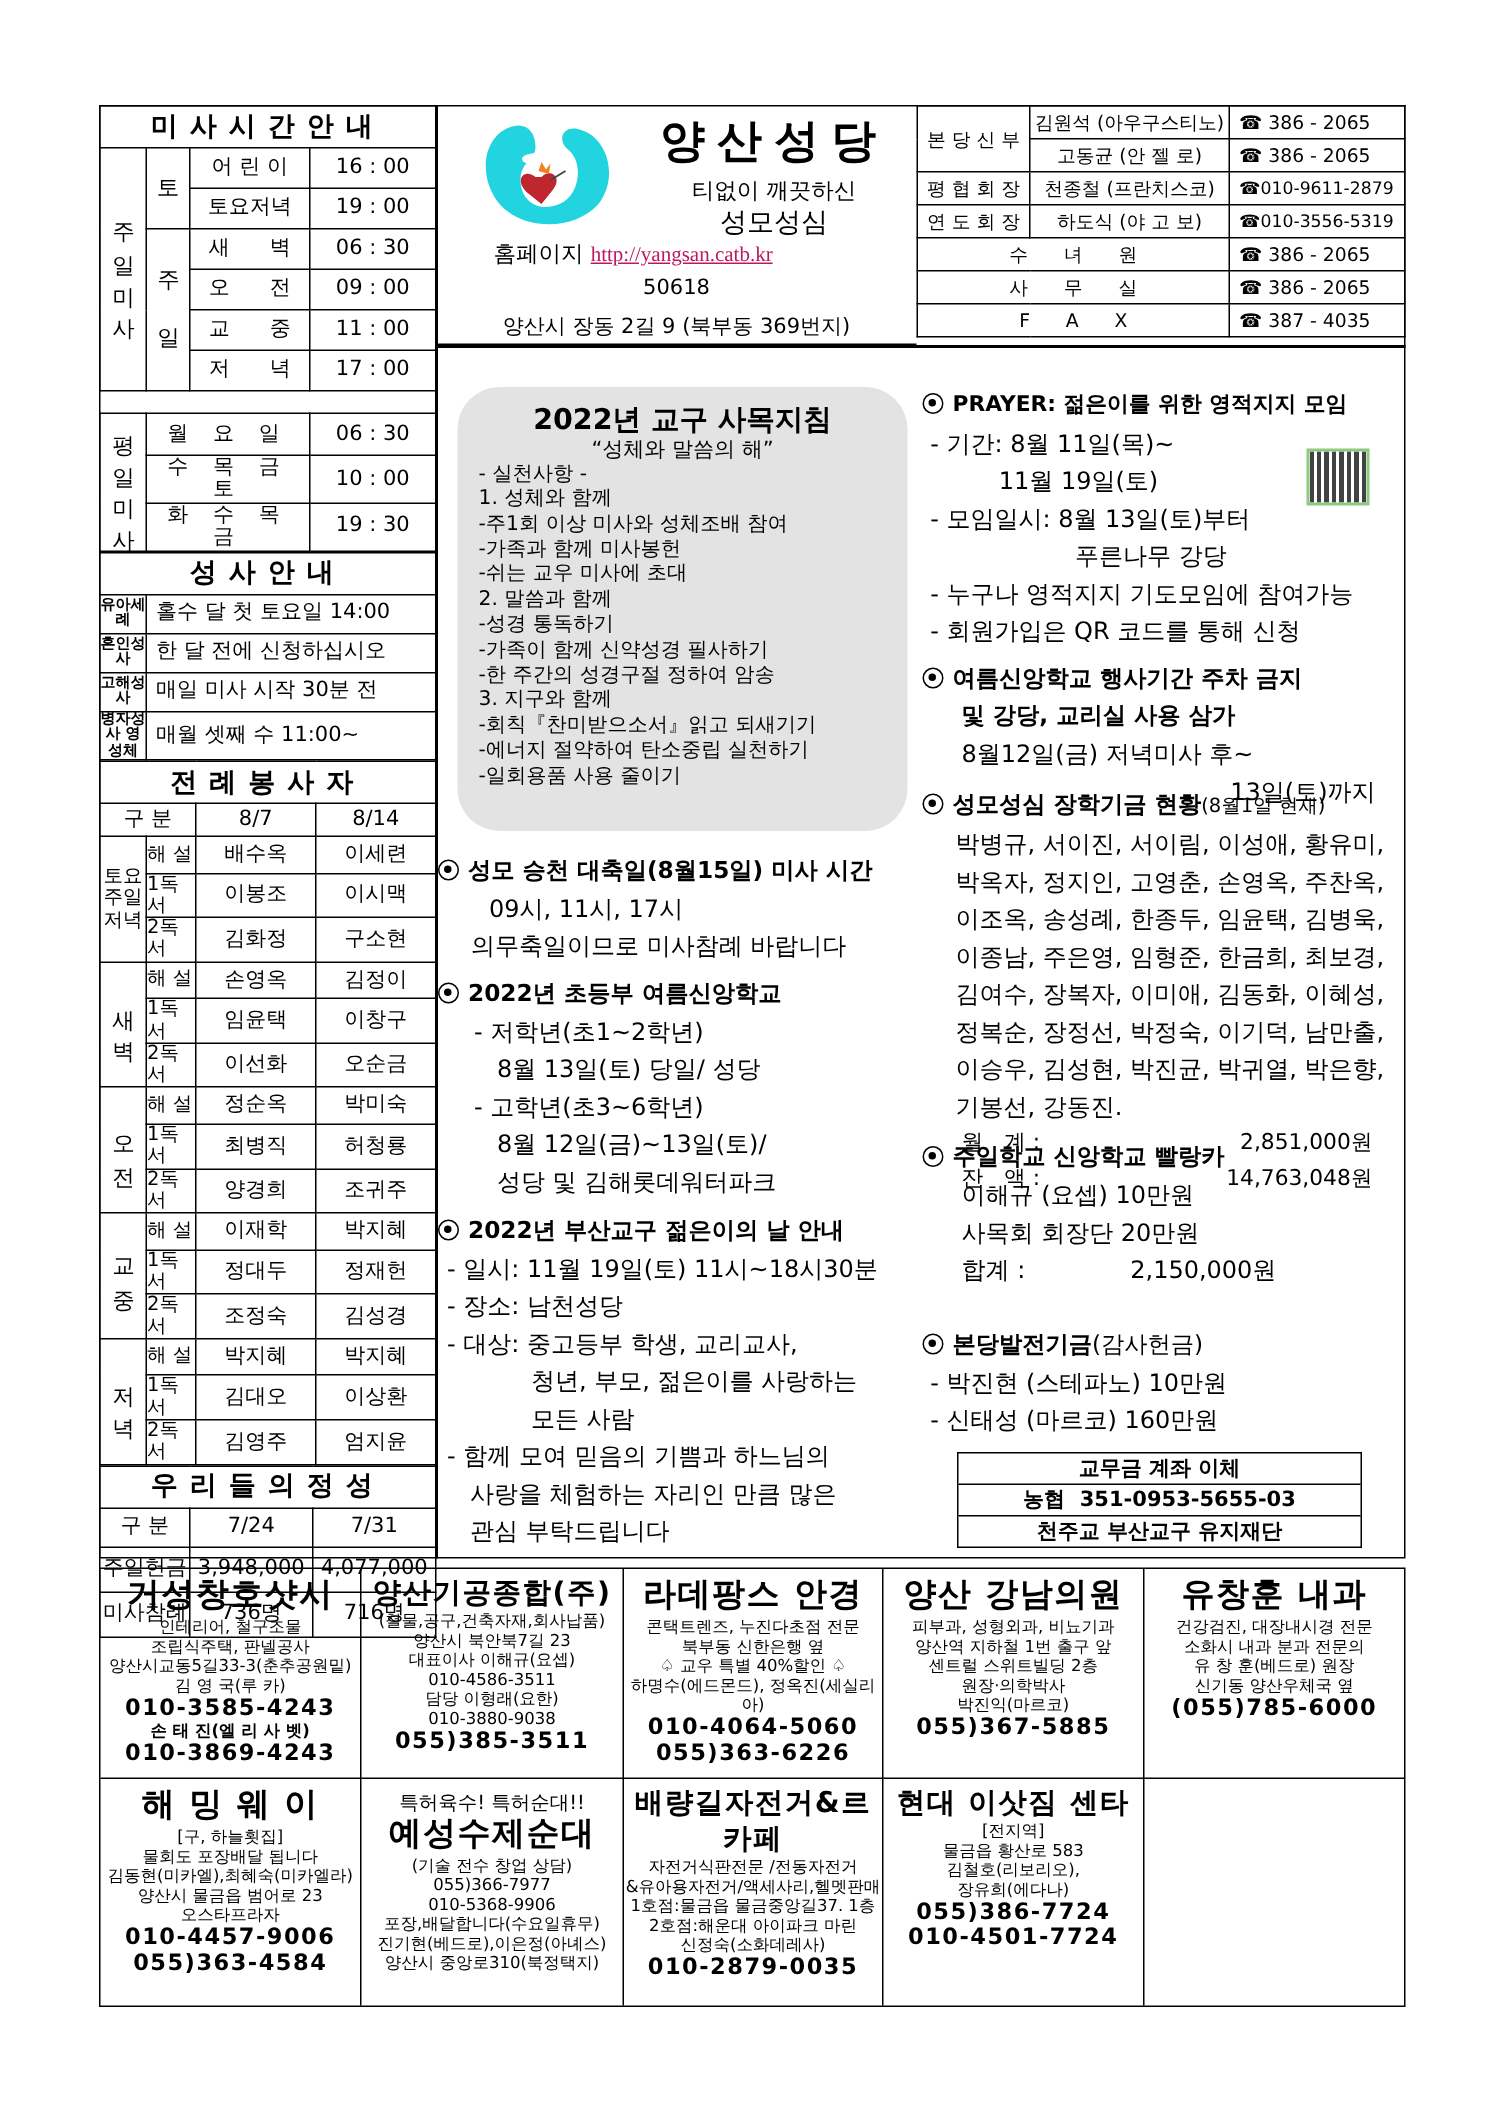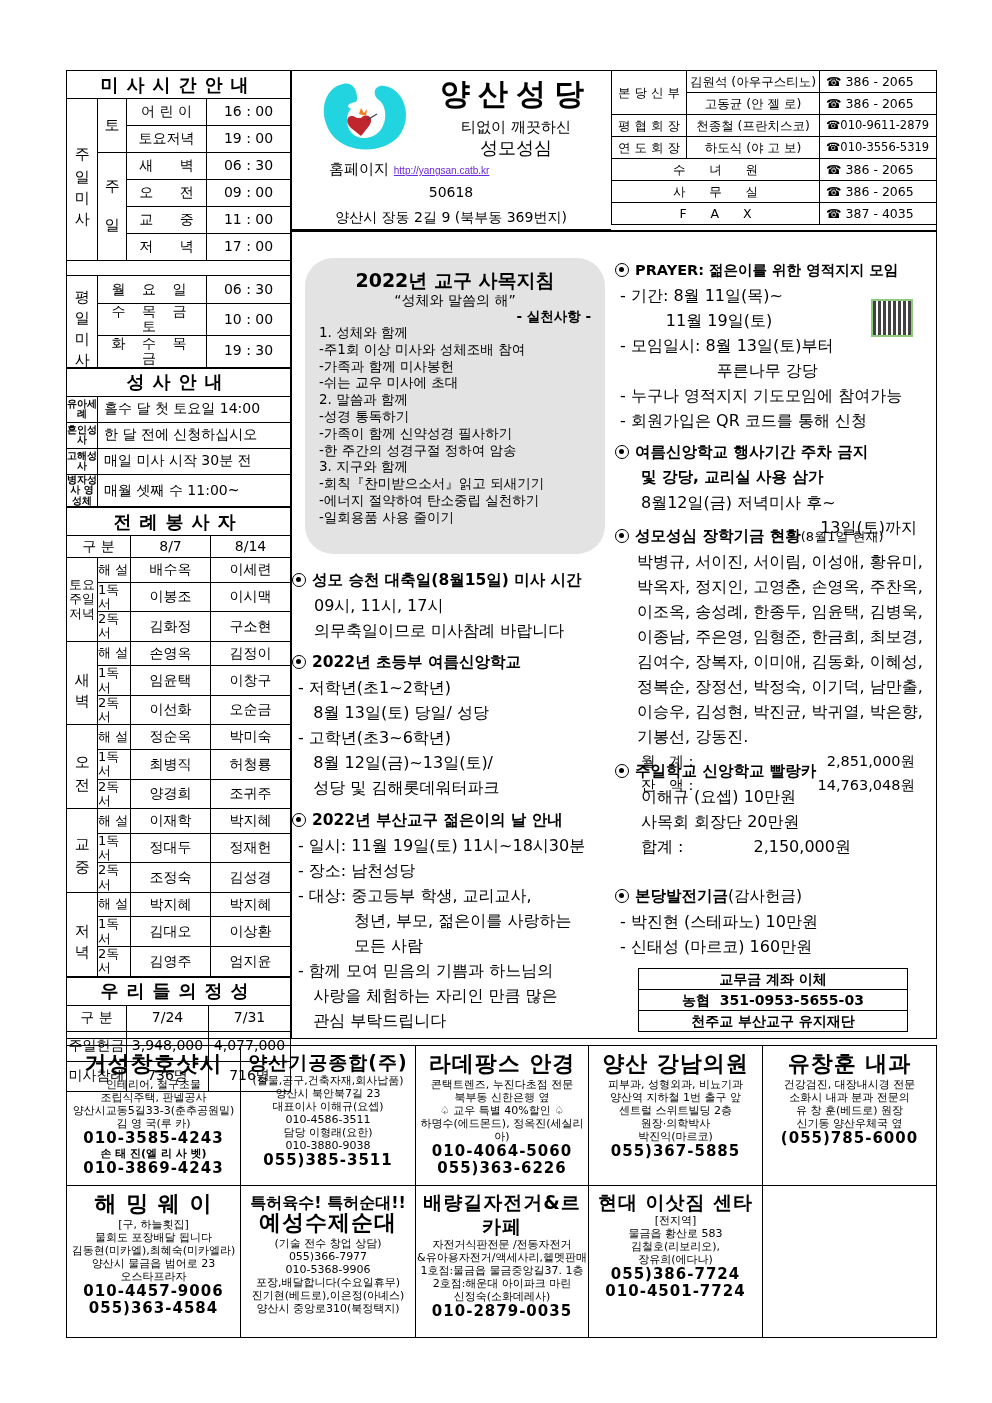--- a/index.html
+++ b/index.html
@@ -21,21 +21,21 @@
 #contacts{position:absolute;left:611px;top:70px;width:326px}
 #contacts td{font-size:12.5px;height:22px}
 .mid{position:absolute}
 .line{font-size:16px;line-height:25px;white-space:nowrap}
 .sechead{font-weight:bold;font-size:15.5px;line-height:25px;white-space:nowrap}
 .bullet{display:inline-block;width:14px;height:14px;border:1.5px solid #000;border-radius:50%;position:relative;vertical-align:-2px;margin-right:6px}
 .bullet::after{content:"";position:absolute;left:3px;top:3px;width:5px;height:5px;border-radius:50%;background:#000}
 #pastoral{position:absolute;left:305px;top:258px;width:300px;height:296px;background:#e3e3e3;border-radius:28px;padding:10px 14px 0 14px}
 #pastoral .t1{font-weight:bold;font-size:19px;text-align:center;line-height:24px}
 #pastoral .t2{font-size:14px;text-align:center;line-height:16px}
-#pastoral .t3{font-size:13.5px;font-weight:bold;text-align:right;line-height:16px}
+#pastoral .t3{font-size:13.5px;font-weight:normal;text-align:left;line-height:16px}
 #pastoral .ln{font-size:13.5px;line-height:16.8px;white-space:nowrap}
 
 #ads{position:absolute;left:66px;top:1045px;width:871px;height:293px;border:1.5px solid #000}
 .ad{position:absolute;border-right:1px solid #000;border-bottom:1px solid #000;text-align:center;overflow:hidden}
 .ad .nm{font-weight:bold;font-size:22px;line-height:28px;letter-spacing:1px}
 .ad .tx{font-size:11px;line-height:13px}
 .ad .ph{font-size:15px;line-height:17px;font-weight:bold;letter-spacing:1px}
 .account{position:absolute;left:638px;top:968px;width:270px;border:1.5px solid #000}
 .account div{border-bottom:1px solid #000;font-weight:bold;font-size:14px;text-align:center;line-height:20px}
 .account div:last-child{border-bottom:none}
@@ -247,21 +247,21 @@
     <ellipse cx="45" cy="30" rx="10" ry="4" fill="#fff"></ellipse>
     <path d="M44 42 C36 36 30 44 38 52 L48 60 L56 50 C62 42 54 36 48 42 Z" fill="#c0262e"></path>
     <path d="M46 38 L48 32 L51 37 L54 33 L53 40 Z" fill="#f08020"></path>
     <line x1="54" y1="44" x2="64" y2="38" stroke="#444" stroke-width="1.3"></line>
   </svg>
   <div class="abs" style="left:135px;top:4px;width:180px;text-align:center;font-weight:bold;font-size:30px;letter-spacing:8px">양산성당</div>
   <div class="abs" style="left:135px;top:48px;width:180px;text-align:center;font-size:15px">티없이 깨끗하신</div>
   <div class="abs" style="left:135px;top:66px;width:180px;text-align:center;font-size:18px">성모성심</div>
   <div class="abs" style="left:38px;top:90px;font-size:15px;white-space:nowrap">
     <span>홈페이지</span>
-    <a style="color:#6d28d9;text-decoration:underline;font-family:Liberation Sans, sans-serif;font-size:10px">http://yangsan.catb.kr</a>
+    <a style="color:#be185d;text-decoration:underline;font-family:Liberation Serif, serif;font-size:14px">http://yangsan.catb.kr</a>
   </div>
   <div class="abs" style="left:0;top:114px;width:320px;text-align:center;font-size:14px">50618</div>
   <div class="abs" style="left:0;top:139px;width:320px;text-align:center;font-size:14px">양산시 장동 2길 9 (북부동 369번지)</div>
 </div>
 
 <div id="contacts">
   <table>
     <tbody>
         <tr>
           <td rowspan="2" style="width:75px">본 당 신 부</td>
@@ -301,26 +301,26 @@
 
 <div id="pastoral">
   <div class="t1">2022년 교구 사목지침</div>
   <div class="t2">“성체와 말씀의 해”</div>
   <div class="t3">- 실천사항 -</div>
   <div id="pastoral-lines" style="white-space:pre"><div class="ln">1. 성체와 함께</div><div class="ln"> -주1회 이상 미사와 성체조배 참여</div><div class="ln"> -가족과 함께 미사봉헌</div><div class="ln"> -쉬는 교우 미사에 초대</div><div class="ln">2. 말씀과 함께</div><div class="ln"> -성경 통독하기</div><div class="ln"> -가족이 함께 신약성경 필사하기</div><div class="ln"> -한 주간의 성경구절 정하여 암송</div><div class="ln">3. 지구와 함께</div><div class="ln"> -회칙『찬미받으소서』읽고 되새기기</div><div class="ln"> -에너지 절약하여 탄소중립 실천하기</div><div class="ln"> -일회용품 사용 줄이기</div></div>
 </div>
 
 <div class="mid" style="left:292px;top:568px;width:318px">
   <div class="sechead"><span class="bullet"></span><span>성모 승천 대축일(8월15일) 미사 시간</span></div>
-  <div class="line" style="padding-left:22px">09시, 11시, 17시</div>
+  <div class="line" style="padding-left:34px">09시, 11시, 17시</div>
   <div class="line" style="padding-left:22px">의무축일이므로 미사참례 바랍니다</div>
 </div>
 <div class="mid" style="left:292px;top:650px;width:318px">
   <div class="sechead"><span class="bullet"></span><span>2022년 초등부 여름신앙학교</span></div>
-  <div id="mid1-lines" style="padding-left:6px;white-space:pre"><div class="line" style="white-space:pre">- 저학년(초1~2학년)</div><div class="line" style="white-space:pre">   8월 13일(토) 당일/ 성당</div><div class="line" style="white-space:pre">- 고학년(초3~6학년)</div><div class="line" style="white-space:pre">   8월 12일(금)~13일(토)/</div><div class="line" style="white-space:pre">   성당 및 김해롯데워터파크</div></div>
+  <div id="mid1-lines" style="padding-left:24px;white-space:pre"><div class="line" style="white-space:pre">- 저학년(초1~2학년)</div><div class="line" style="white-space:pre">   8월 13일(토) 당일/ 성당</div><div class="line" style="white-space:pre">- 고학년(초3~6학년)</div><div class="line" style="white-space:pre">   8월 12일(금)~13일(토)/</div><div class="line" style="white-space:pre">   성당 및 김해롯데워터파크</div></div>
 </div>
 <div class="mid" style="left:292px;top:808px;width:318px">
   <div class="sechead"><span class="bullet"></span><span>2022년 부산교구 젊은이의 날 안내</span></div>
   <div id="mid2-lines" style="padding-left:6px;white-space:pre"><div class="line" style="white-space:pre">- 일시: 11월 19일(토) 11시~18시30분</div><div class="line" style="white-space:pre">- 장소: 남천성당</div><div class="line" style="white-space:pre">- 대상: 중고등부 학생, 교리교사,</div><div class="line" style="white-space:pre">           청년, 부모, 젊은이를 사랑하는</div><div class="line" style="white-space:pre">           모든 사람</div><div class="line" style="white-space:pre">- 함께 모여 믿음의 기쁨과 하느님의</div><div class="line" style="white-space:pre">   사랑을 체험하는 자리인 만큼 많은</div><div class="line" style="white-space:pre">   관심 부탁드립니다</div></div>
 </div>
 
 <div class="mid" style="left:615px;top:258px;width:322px">
   <div class="sechead" style="font-size:14.5px"><span class="bullet"></span><span>PRAYER: 젊은이를 위한 영적지지 모임</span></div>
   <div id="prayer-lines" style="white-space:pre"><div class="line" style="white-space:pre"> - 기간: 8월 11일(목)~</div><div class="line" style="white-space:pre">          11월 19일(토)</div><div class="line" style="white-space:pre"> - 모임일시: 8월 13일(토)부터</div><div class="line" style="white-space:pre">                    푸른나무 강당</div><div class="line" style="white-space:pre"> - 누구나 영적지지 기도모임에 참여가능</div><div class="line" style="white-space:pre"> - 회원가입은 QR 코드를 통해 신청</div></div>
 </div>
@@ -416,21 +416,21 @@
       <div class="nm" style="margin-top:4px;">해 밍 웨 이</div>
       <div class="tx">[구, 하늘횟집]</div>
       <div class="tx">물회도 포장배달 됩니다</div>
       <div class="tx">김동현(미카엘),최혜숙(미카엘라)</div>
       <div class="tx">양산시 물금읍 범어로 23</div>
       <div class="tx">오스타프라자</div>
       <div class="ph">010-4457-9006</div>
       <div class="ph">055)363-4584</div>
     </div>
     <div class="ad" style="left: 174px; top: 140px; width: 175px; height: 151px; border-bottom: none;">
-      <div class="tx" style="font-weight:bold;margin-top:10px;font-size:16px">특허육수! 특허순대!!</div>
+      <div class="tx" style="font-weight:normal;margin-top:10px;font-size:13px">특허육수! 특허순대!!</div>
       <div class="nm" style="margin-top:0;">예성수제순대</div>
       <div class="tx">(기술 전수 창업 상담)</div>
       <div class="tx">055)366-7977</div>
       <div class="tx">010-5368-9906</div>
       <div class="tx">포장,배달합니다(수요일휴무)</div>
       <div class="tx">진기현(베드로),이은정(아녜스)</div>
       <div class="tx">양산시 중앙로310(북정택지)</div>
     </div>
     <div class="ad" style="left: 349px; top: 140px; width: 173px; height: 151px; border-bottom: none;">
       <div class="nm" style="margin-top:4px;font-size:19px;line-height:24px;">배량길자전거&amp;르카페</div>

